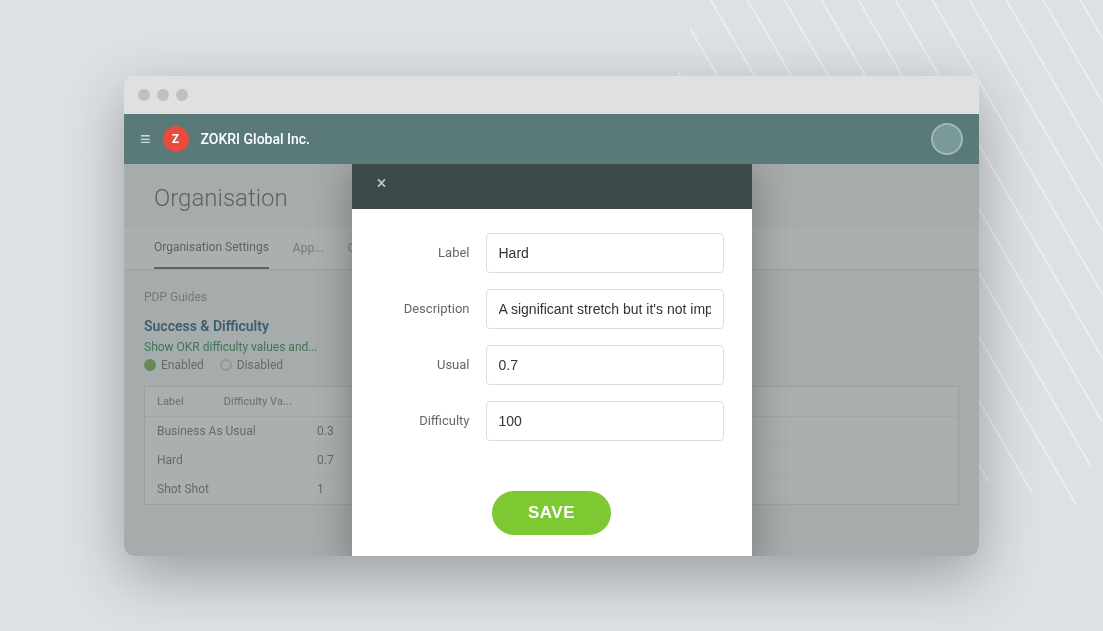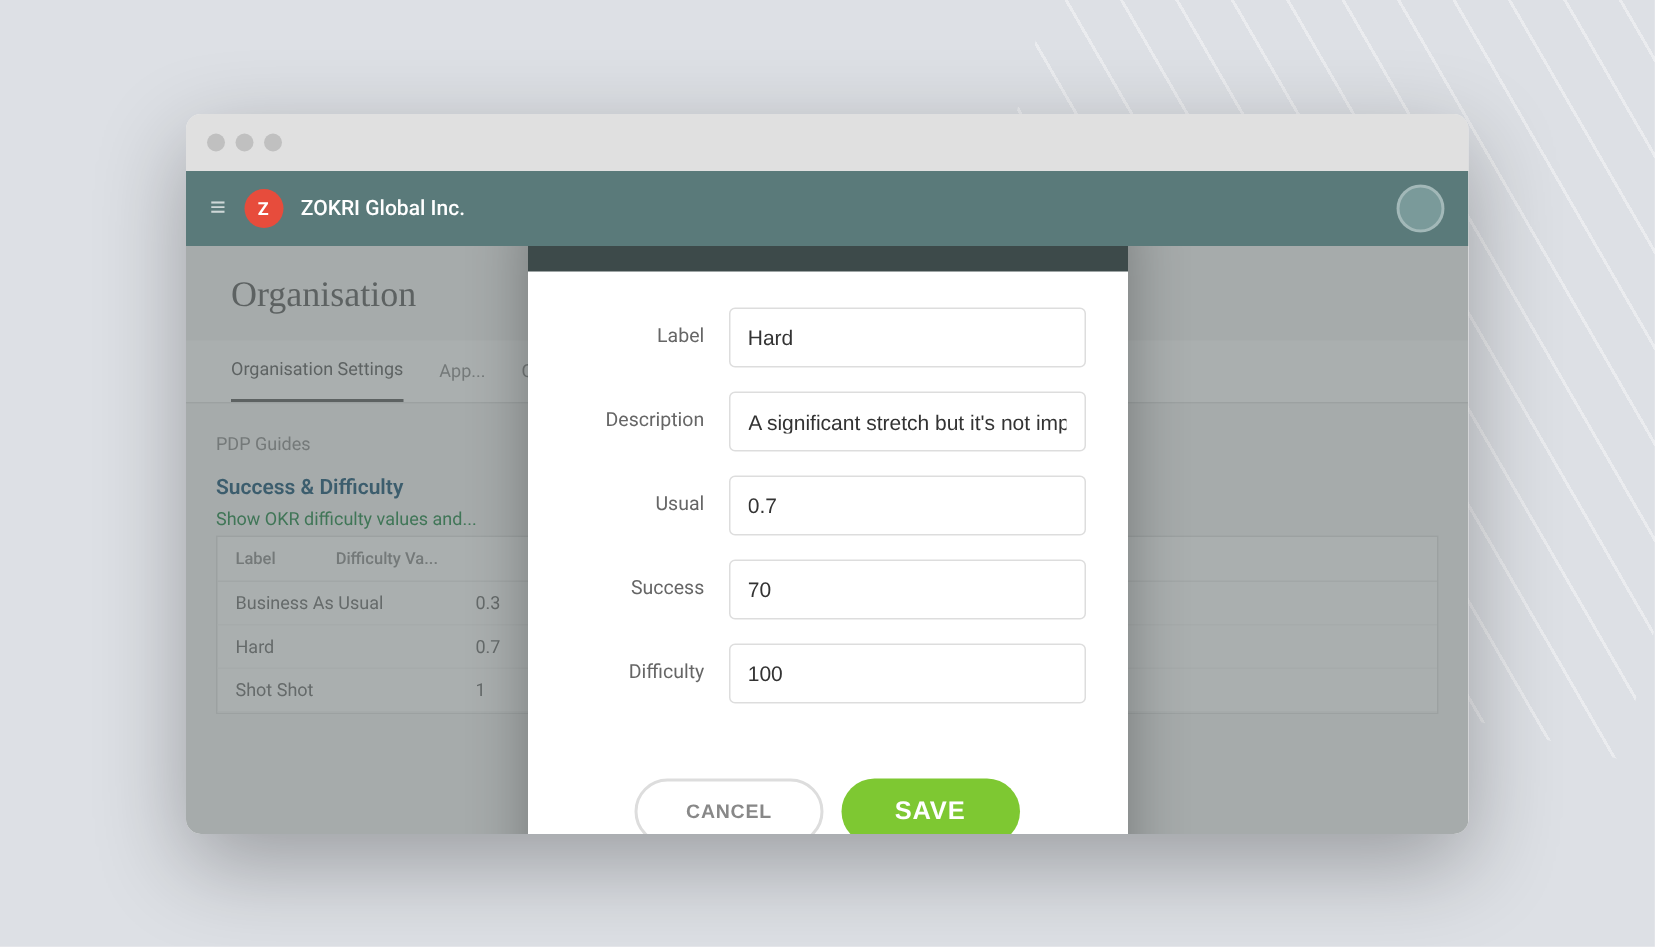--- a/index.html
+++ b/index.html
@@ -125,21 +125,20 @@
     .app-body {
       flex: 1;
       background: #f5f5f5;
       overflow: hidden;
       position: relative;
     }
 
     .page-header {
       padding: 20px 30px 16px;
       background: #f5f5f5;
-      font-family: Liberation Serif, serif;
     }
 
     .page-title {
       font-size: 24px;
       color: #555;
       font-weight: 300;
     }
 
     .nav-tabs {
       background: white;
@@ -380,20 +379,30 @@
         <div class="nav-tab">Collaboration</div>
         <div class="nav-tab">Wellbeing</div>
       </div>
 
       <div class="app-content">
         <div class="nav-tab" style="margin-bottom:14px;">PDP Guides</div>
 
         <div class="section-title">Success &amp; Difficulty</div>
         <div class="section-desc">Show OKR difficulty values and...</div>
 
+        <div class="radio-group">
+          <div class="radio-item">
+            <div class="radio-dot selected"></div>
+            <span>Enabled</span>
+          </div>
+          <div class="radio-item">
+            <div class="radio-dot"></div>
+            <span>Disabled</span>
+          </div>
+        </div>
 
         <div class="table-area">
           <div class="table-header-row">
             <div class="table-col-header">Label</div>
             <div class="table-col-header">Difficulty Va...</div>
           </div>
           <div class="table-data-row">
             <div class="table-cell">Business As Usual</div>
             <div class="table-cell difficulty">0.3</div>
           </div>
@@ -423,30 +432,25 @@
             </div>
             <div class="form-row">
               <label class="form-label">Description</label>
               <input class="form-input" type="text" value="A significant stretch but it's not impossit" style="">
             </div>
             <div class="form-row">
               <label class="form-label">Usual</label>
               <input class="form-input" type="text" value="0.7" style="">
             </div>
             <div class="form-row">
-              <label class="form-label">Success</label>
-              <input class="form-input" type="text" value="70" style="">
-            </div>
-            <div class="form-row">
               <label class="form-label">Difficulty</label>
               <input class="form-input" type="text" value="100" style="">
             </div>
           </div>
 
           <div class="modal-footer">
-            <button class="btn-cancel">CANCEL</button>
             <button class="btn-save">SAVE</button>
           </div>
         </div>
       </div>
     </div>
   </div>
 </div>
 
 </body></html>

